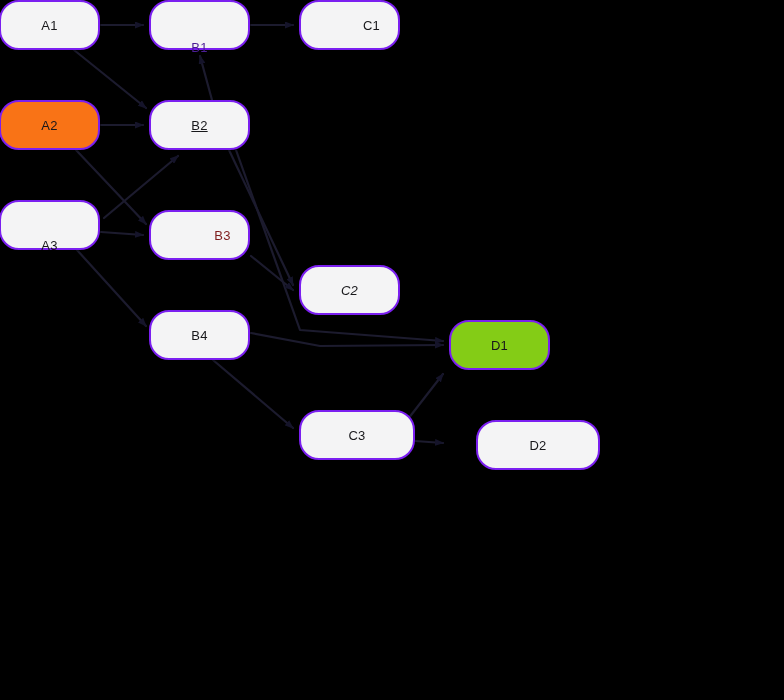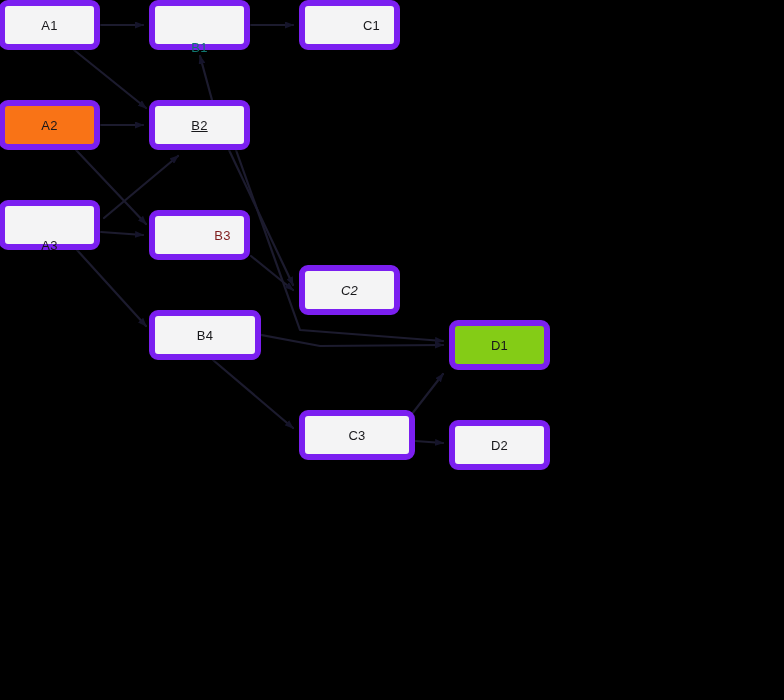--- a/index.html
+++ b/index.html
@@ -20,22 +20,22 @@
     left: 0;
     top: 0;
     width: 784px;
     height: 700px;
     pointer-events: none;
   }
   .node {
     position: absolute;
     box-sizing: border-box;
     background: #f4f4f5;
-    border: 6px solid #ec4899;
-    border-radius: 9px;
+    border: 2px solid #ec4899;
+    border-radius: 20px;
     display: flex;
     align-items: center;
     justify-content: center;
     box-shadow: 0 1px 2px rgba(0,0,0,0.55);
   }
   .node .node-label {
     font-family: "Liberation Sans", sans-serif;
     font-size: 13px;
     line-height: 1;
     color: #18181b;
@@ -78,41 +78,41 @@
       <div class="node" style="left: -1px; top: 0px; width: 101px; height: 50px; background: rgb(244, 244, 245); border-color: rgb(123, 31, 240);">
         <span class="node-label" style="color: rgb(24, 24, 27);">A1</span>
       </div>
       <div class="node" style="left: -1px; top: 100px; width: 101px; height: 50px; background: #f97316; border-color: rgb(123, 31, 240);">
         <span class="node-label" style="color: rgb(24, 24, 27);">A2</span>
       </div>
       <div class="node" style="left: -1px; top: 200px; width: 101px; height: 50px; background: rgb(244, 244, 245); border-color: rgb(123, 31, 240);">
         <span class="node-label" style="color: rgb(24, 24, 27); margin-top: 40px;">A3</span>
       </div>
       <div class="node" style="left: 149px; top: 0px; width: 101px; height: 50px; background: rgb(244, 244, 245); border-color: rgb(123, 31, 240);">
-        <span class="node-label" style="color: #0f766e; margin-top: 44px;">B1</span>
+        <span class="node-label" style="color: #4c1d95; margin-top: 44px;">B1</span>
       </div>
       <div class="node" style="left: 149px; top: 100px; width: 101px; height: 50px; background: rgb(244, 244, 245); border-color: rgb(123, 31, 240);">
         <span class="node-label" style="color: rgb(24, 24, 27); text-decoration: underline;">B2</span>
       </div>
       <div class="node" style="left: 149px; top: 210px; width: 101px; height: 50px; background: rgb(244, 244, 245); border-color: rgb(123, 31, 240);">
         <span class="node-label" style="color: #7f1d1d; margin-left: 46px;">B3</span>
       </div>
-      <div class="node" style="left: 149px; top: 310px; width: 112px; height: 50px; background: rgb(244, 244, 245); border-color: rgb(123, 31, 240);">
+      <div class="node" style="left: 149px; top: 310px; width: 101px; height: 50px; background: rgb(244, 244, 245); border-color: rgb(123, 31, 240);">
         <span class="node-label" style="color: rgb(24, 24, 27);">B4</span>
       </div>
       <div class="node" style="left: 299px; top: 0px; width: 101px; height: 50px; background: rgb(244, 244, 245); border-color: rgb(123, 31, 240); padding-left: 44px;">
         <span class="node-label" style="color: rgb(24, 24, 27);">C1</span>
       </div>
       <div class="node" style="left: 299px; top: 265px; width: 101px; height: 50px; background: rgb(244, 244, 245); border-color: rgb(123, 31, 240);">
         <span class="node-label" style="color: rgb(24, 24, 27); font-style: italic;">C2</span>
       </div>
       <div class="node" style="left: 299px; top: 410px; width: 116px; height: 50px; background: rgb(244, 244, 245); border-color: rgb(123, 31, 240);">
         <span class="node-label" style="color: rgb(24, 24, 27);">C3</span>
       </div>
       <div class="node" style="left: 449px; top: 320px; width: 101px; height: 50px; background: #84cc16; border-color: rgb(123, 31, 240);">
         <span class="node-label" style="color: rgb(24, 24, 27);">D1</span>
       </div>
-      <div class="node" style="left: 449px; top: 420px; width: 101px; height: 50px; background: rgb(244, 244, 245); border-color: rgb(123, 31, 240);">
+      <div class="node" style="left: 476px; top: 420px; width: 124px; height: 50px; background: rgb(244, 244, 245); border-color: rgb(123, 31, 240);">
         <span class="node-label" style="color: rgb(24, 24, 27);">D2</span>
       </div>
     </div>
 
 </div>
 
 </body></html>

